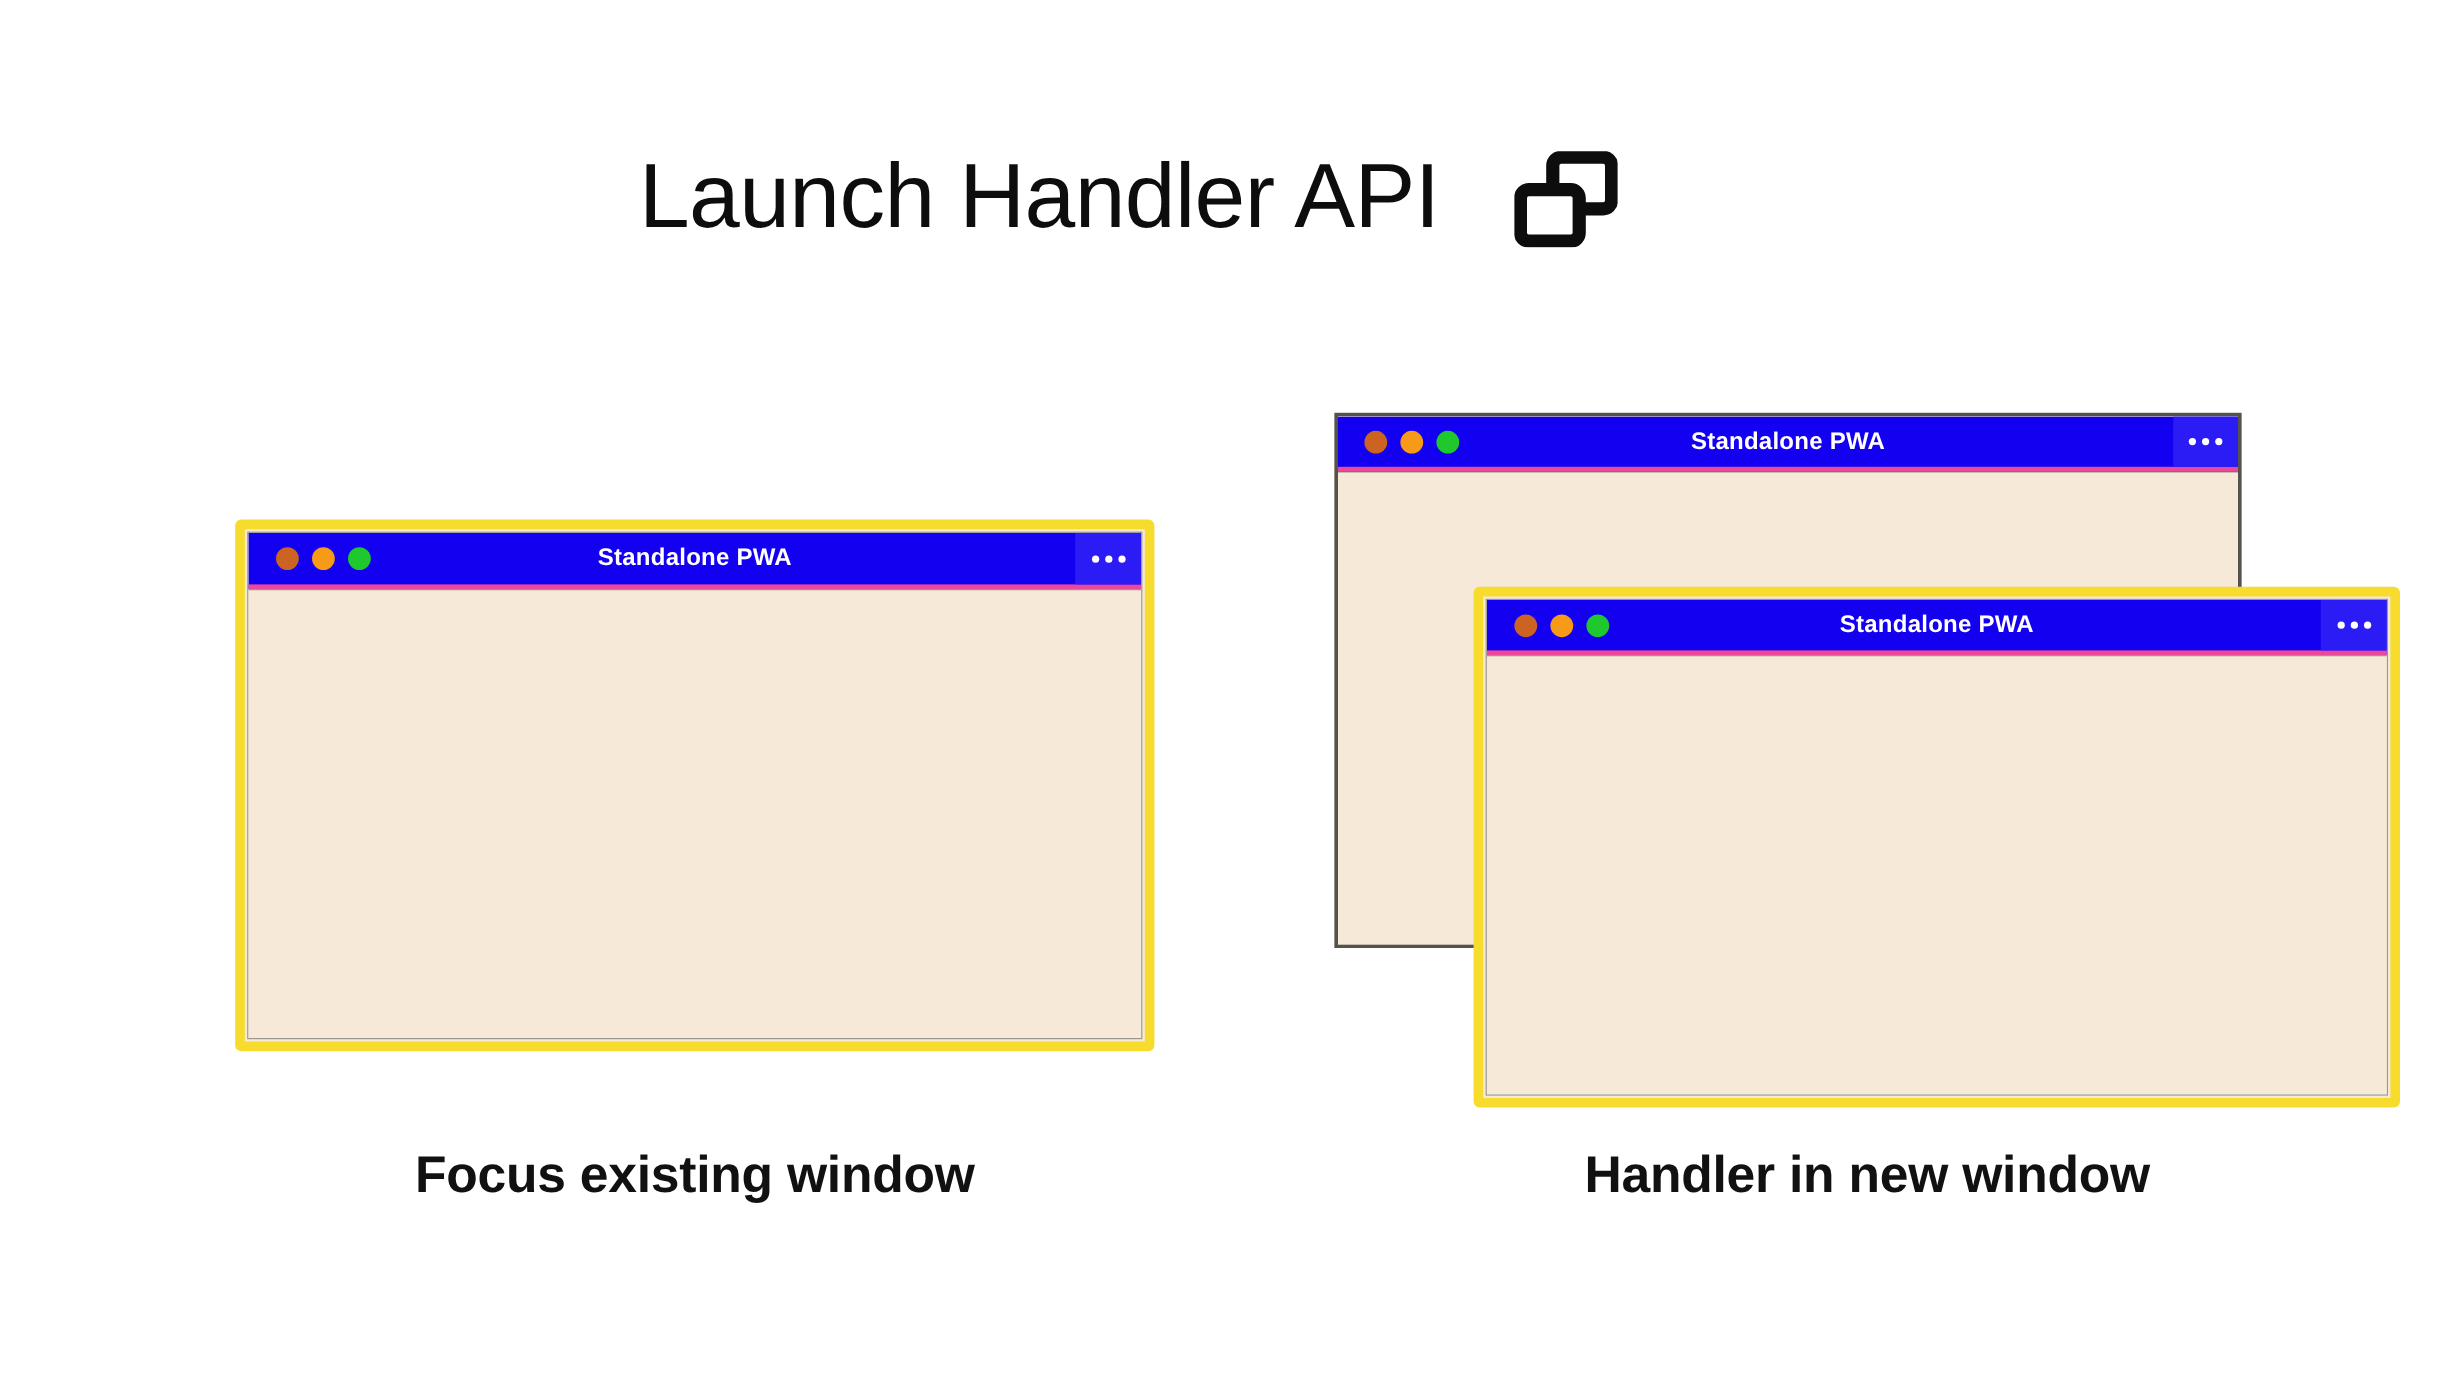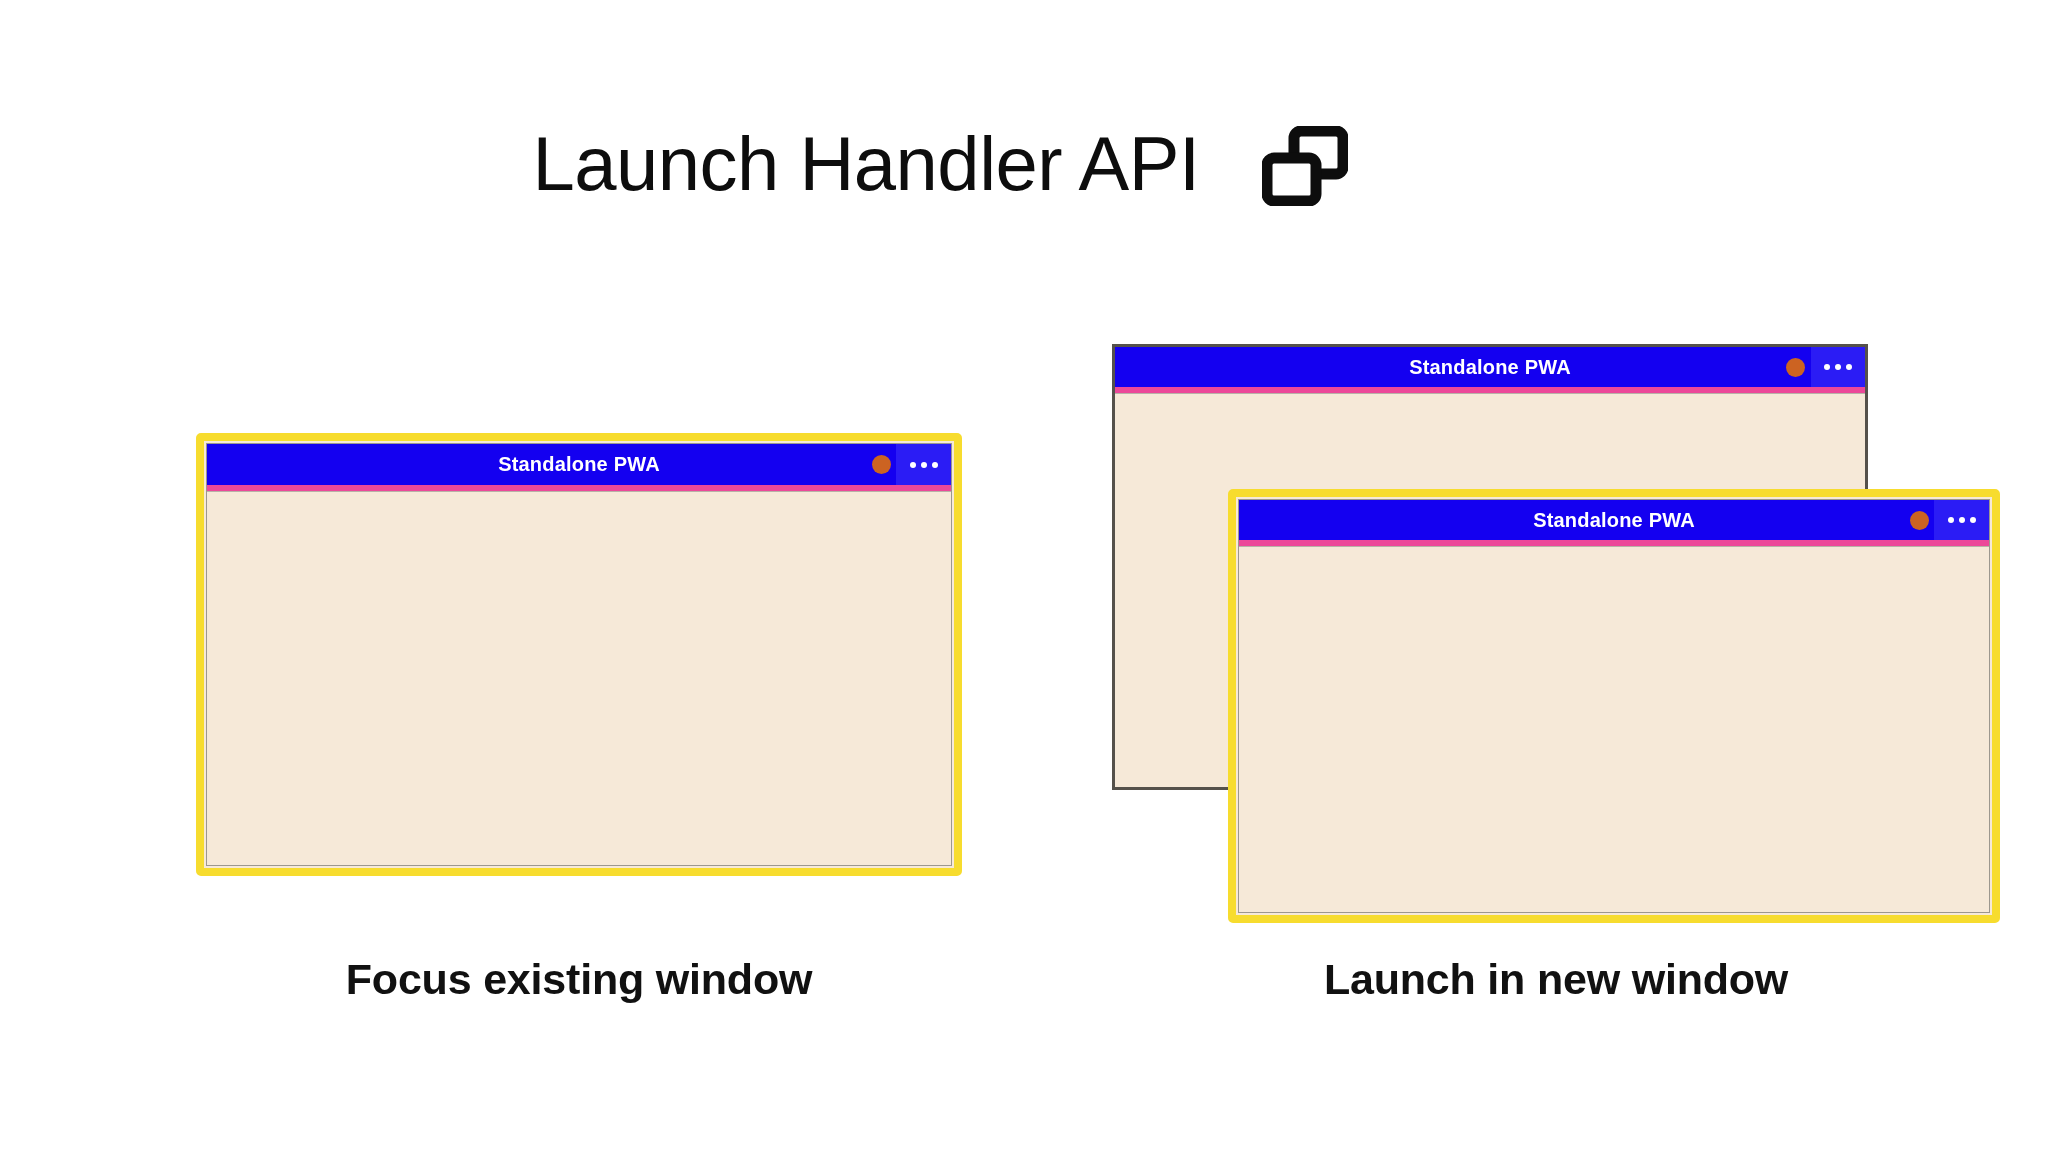--- a/index.html
+++ b/index.html
@@ -74,22 +74,21 @@
     border: 1px solid #9c978e;
     overflow: hidden;
   }
 
   .titlebar {
     position: relative;
     flex: 0 0 auto;
     background: var(--blue);
     display: flex;
     align-items: center;
-    border-bottom: 6px solid #ec4899;
-    justify-content: flex-end;
+    border-bottom: 4px solid #ec4899;
   }
 
   .traffic {
     display: flex;
     align-items: center;
     gap: 11px;
     flex: 0 0 auto;
   }
 
   .dot {
@@ -272,13 +271,13 @@
         <i></i>
         <i></i>
         <i></i>
       </div>
     </div>
     <div class="win-body"></div>
   </div>
 </div>
 
 <div class="caption" id="caption-left">Focus existing window</div>
-<div class="caption" id="caption-right">Launch in new window</div>
+<div class="caption" id="caption-right">Handler in new window</div>
 
 </body></html>

